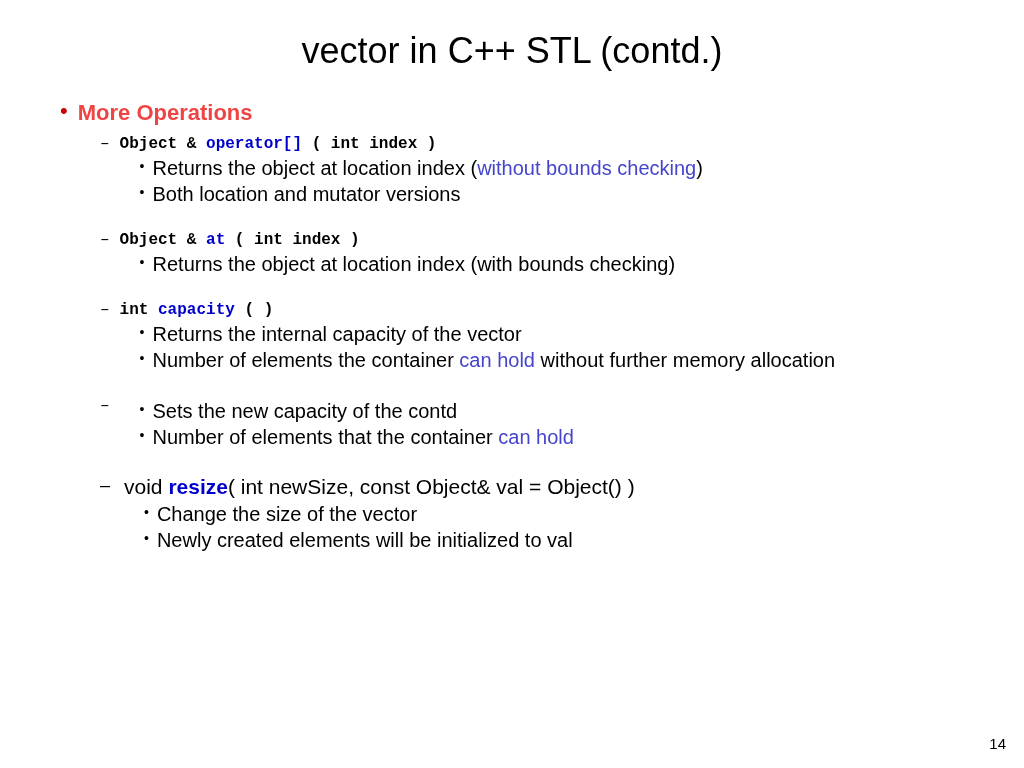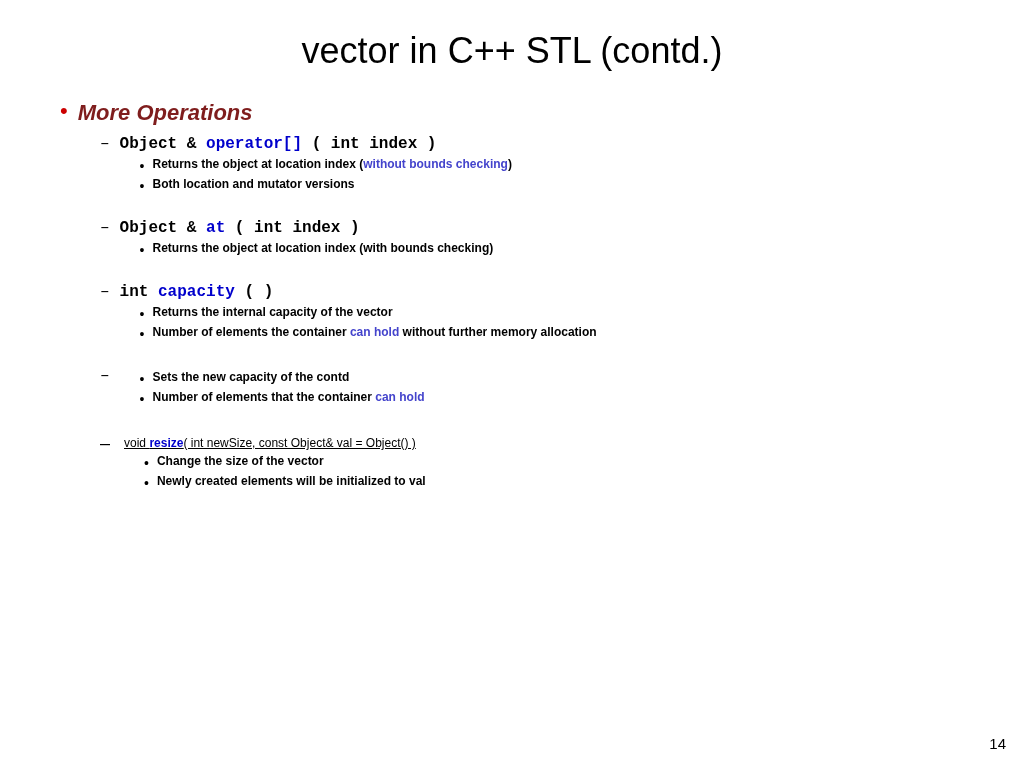--- a/index.html
+++ b/index.html
@@ -47,24 +47,23 @@
 
     .bullet-level1 .bullet-dot {
       color: #cc0000;
       font-size: 22px;
       margin-right: 10px;
       margin-top: -2px;
       flex-shrink: 0;
     }
 
     .bullet-level1 .bullet-text {
-      color: #7f1d1d;
+      color: #ef4444;
       font-size: 22px;
       font-weight: bold;
-      font-style: italic;
     }
 
     .sub-items {
       margin-left: 40px;
       margin-top: 4px;
     }
 
     .dash-item {
       display: flex;
       align-items: flex-start;
@@ -107,24 +106,23 @@
     }
 
     .sub-bullet-dot {
       font-size: 14px;
       margin-right: 8px;
       flex-shrink: 0;
       margin-top: 1px;
     }
 
     .sub-bullet-text {
-      font-size: 12px;
-      color: #000000;
-      font-family: Arial, Helvetica, sans-serif;
-      font-weight: bold;
+      font-size: 20px;
+      color: #000000;
+      font-family: Arial, Helvetica, sans-serif;
     }
 
     .sub-bullet-text .blue-inline {
       color: #4444cc;
       font-family: Arial, Helvetica, sans-serif;
     }
 
     .slide-number {
       position: absolute;
       bottom: 16px;
@@ -145,24 +143,23 @@
 
     .last-dash-char {
       color: #000000;
       font-size: 18px;
       margin-right: 12px;
       flex-shrink: 0;
       font-family: Arial, sans-serif;
     }
 
     .last-dash-text {
-      font-size: 12px;
-      color: #000000;
-      font-family: Arial, Helvetica, sans-serif;
-      text-decoration: underline;
+      font-size: 21px;
+      color: #000000;
+      font-family: Arial, Helvetica, sans-serif;
     }
 
     .last-dash-text .blue-kw2 {
       color: #0000cc;
       font-weight: bold;
       font-family: Arial, Helvetica, sans-serif;
     }
   </style>
 </head>
 <body>

